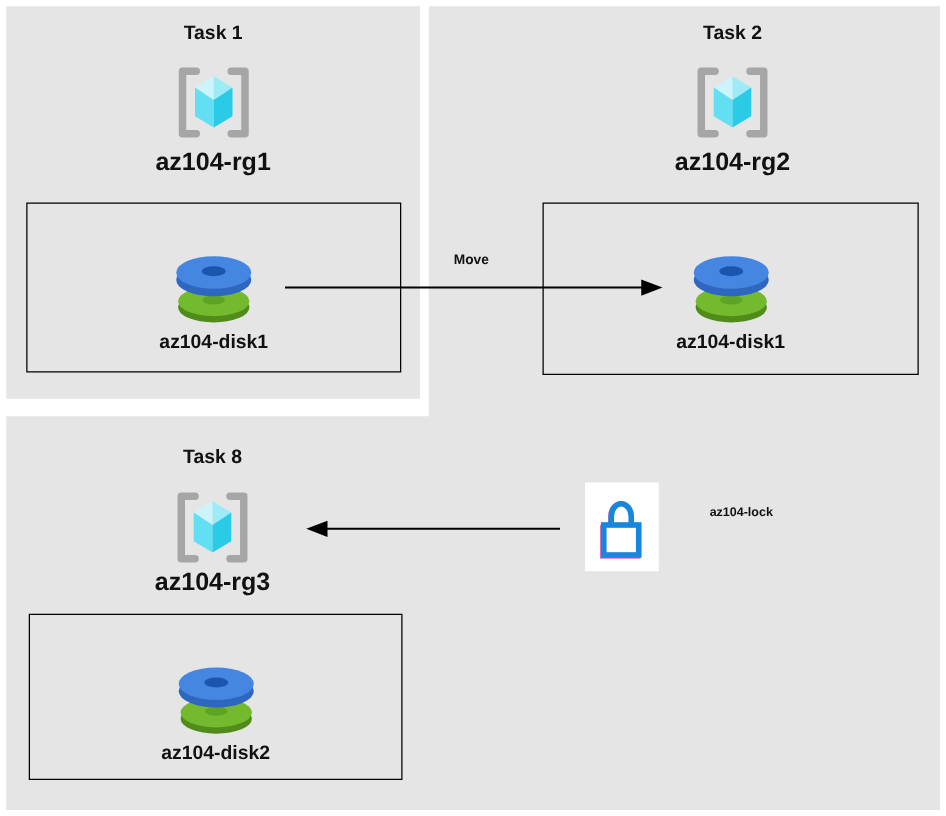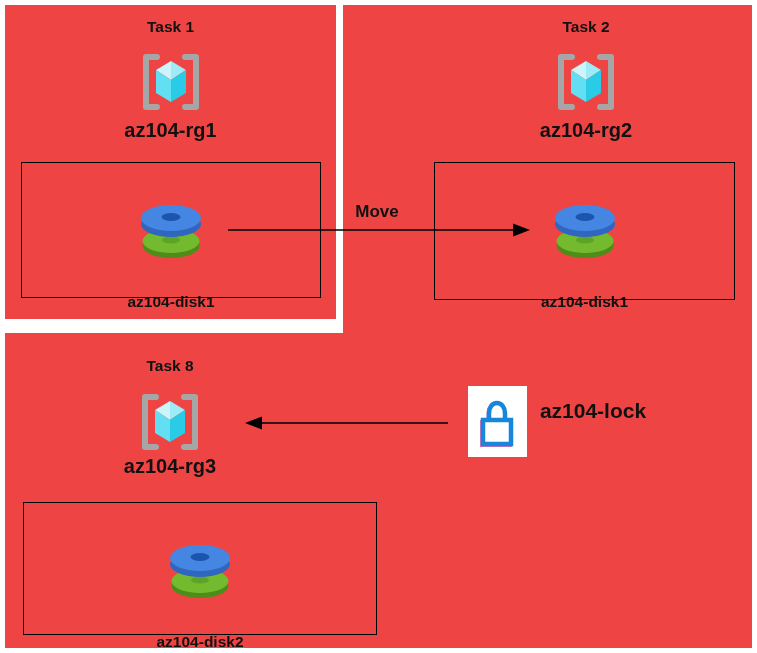--- a/index.html
+++ b/index.html
@@ -1,42 +1,42 @@
 <!DOCTYPE html>
 <html><head>
 <meta charset="utf-8">
 <style>
   html,body{margin:0;padding:0;background:#ffffff;}
   .canvas{
     position:relative;width:757px;height:653px;background:#ffffff;overflow:hidden;
     font-family:"Liberation Sans", sans-serif;font-weight:700;color:#111111;
   }
-  .panel{position:absolute;background:#ef4444;}
+  .panel{position:absolute;background:#e5e5e5;}
   .p1{left:5px;top:5px;width:331px;height:314px;}
   .p2{left:343px;top:5px;width:409px;height:390px;}
   .p3{left:5px;top:333px;width:747px;height:315px;}
   .task-title{position:absolute;top:13px;font-size:15.5px;white-space:nowrap;}
   .rg-icon{position:absolute;top:48px;width:64px;height:58px;}
   .rg-label{position:absolute;top:114px;font-size:20px;white-space:nowrap;}
   .cx{left:50%;transform:translateX(-50%);}            
   .p2 .task-title,.p2 .rg-icon,.p2 .rg-label{left:243px;transform:translateX(-50%);}
   .p3 .task-title{top:24px;}
   .p3 .rg-icon{top:60px;}
   .p3 .rg-label{top:122px;text-align:center;}
   .p3 .task-title,.p3 .rg-icon,.p3 .rg-label{left:165px;transform:translateX(-50%);}
   .disk-box{position:absolute;border:1.5px solid #000000;box-sizing:border-box;}
   .p1 .disk-box{left:16px;top:157px;width:300px;height:136px;}
   .p2 .disk-box{left:91px;top:157px;width:301px;height:138px;}
-  .p3 .disk-box{left:18px;top:169px;width:354px;height:133px;}
+  .p3 .disk-box{left:18px;top:158px;width:299px;height:133px;}
   .disk-icon{position:absolute;left:50%;top:34px;transform:translateX(-50%);width:76px;height:64px;}
-  .disk-label{position:absolute;left:50%;top:102px;transform:translateX(-50%);font-size:15.5px;white-space:nowrap;margin-top:28px;}
-  .move-label{position:absolute;left:377px;top:202px;transform:translateX(-50%);font-size:17px;}
+  .disk-label{position:absolute;left:50%;top:102px;transform:translateX(-50%);font-size:15.5px;white-space:nowrap;}
+  .move-label{position:absolute;left:377px;top:202px;transform:translateX(-50%);font-size:11px;}
   .lock-box{position:absolute;left:468px;top:386px;width:59px;height:71px;background:#ffffff;}
   .lock-box svg{position:absolute;left:7px;top:8px;}
-  .lock-text{position:absolute;left:533px;top:400px;width:120px;text-align:center;font-size:21px;line-height:22px;white-space:nowrap;}
+  .lock-text{position:absolute;left:533px;top:400px;width:120px;text-align:center;font-size:10px;line-height:22px;white-space:nowrap;}
   .overlay{position:absolute;left:0;top:0;width:757px;height:653px;pointer-events:none;}
   .defs{position:absolute;width:0;height:0;}
 </style>
 </head>
 <body>
 
 <div class="canvas">
 
   <svg class="defs" aria-hidden="true">
     <defs>

